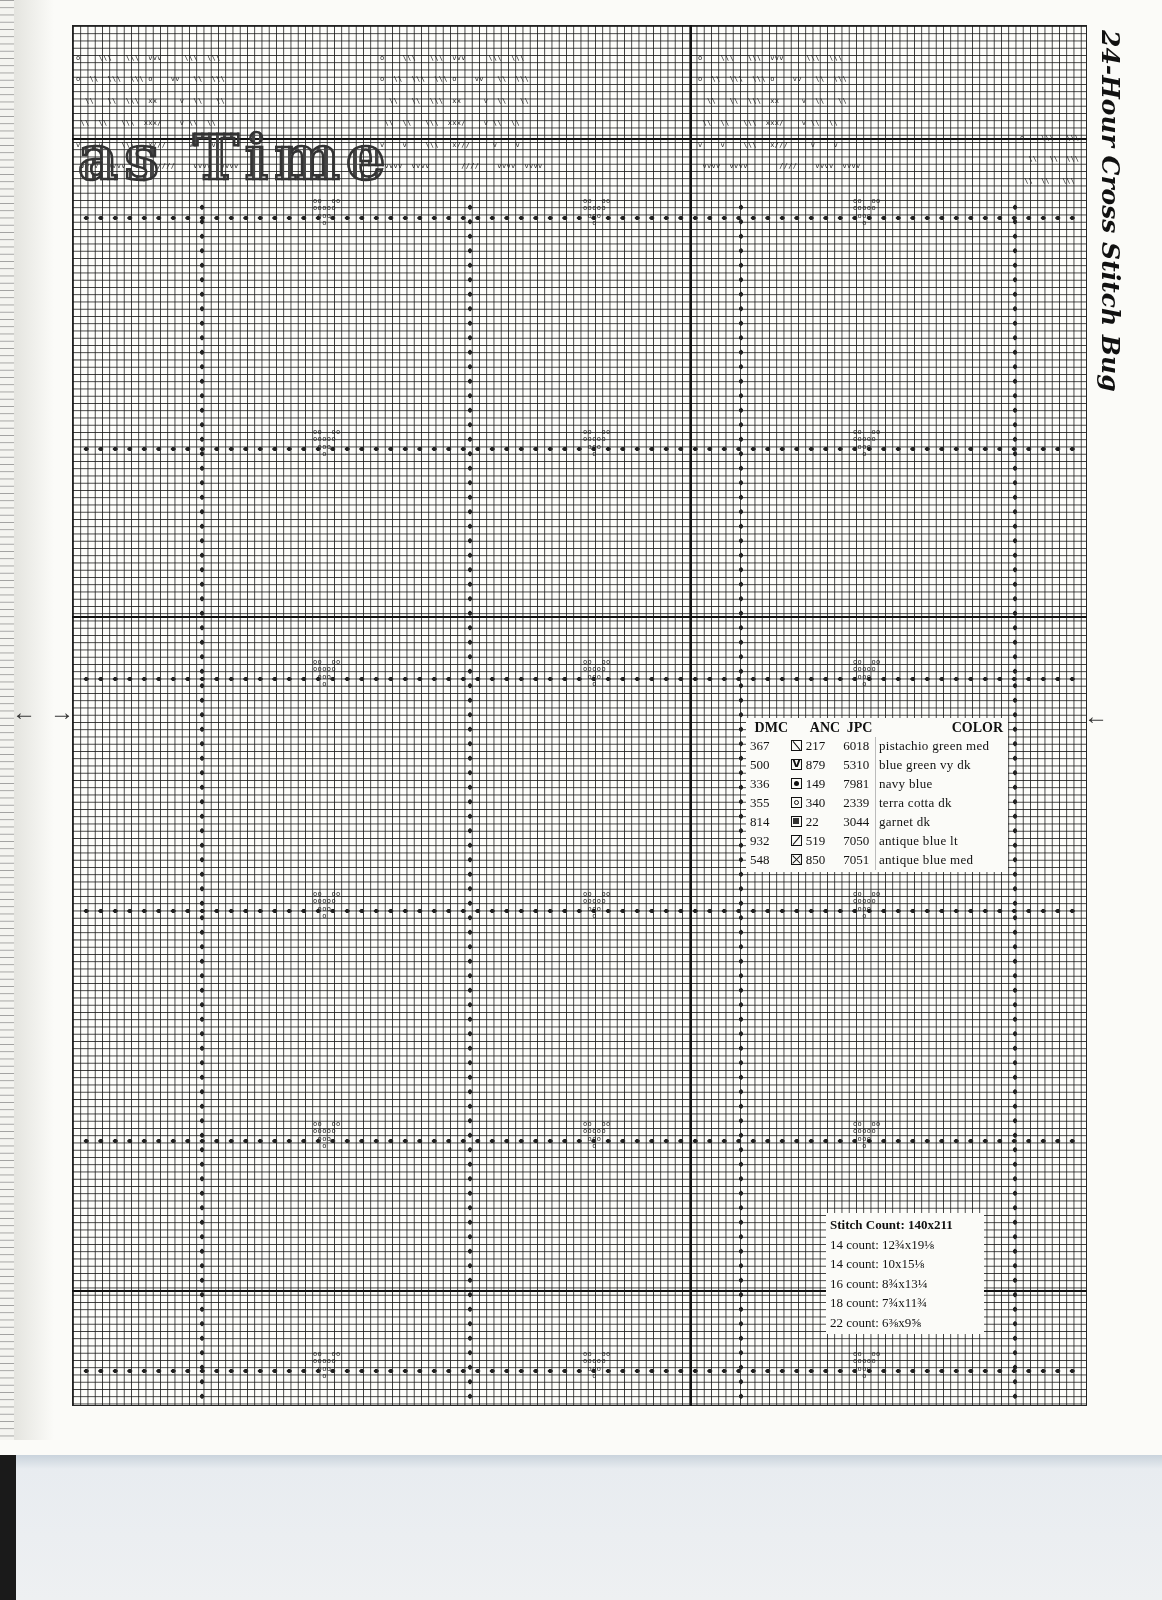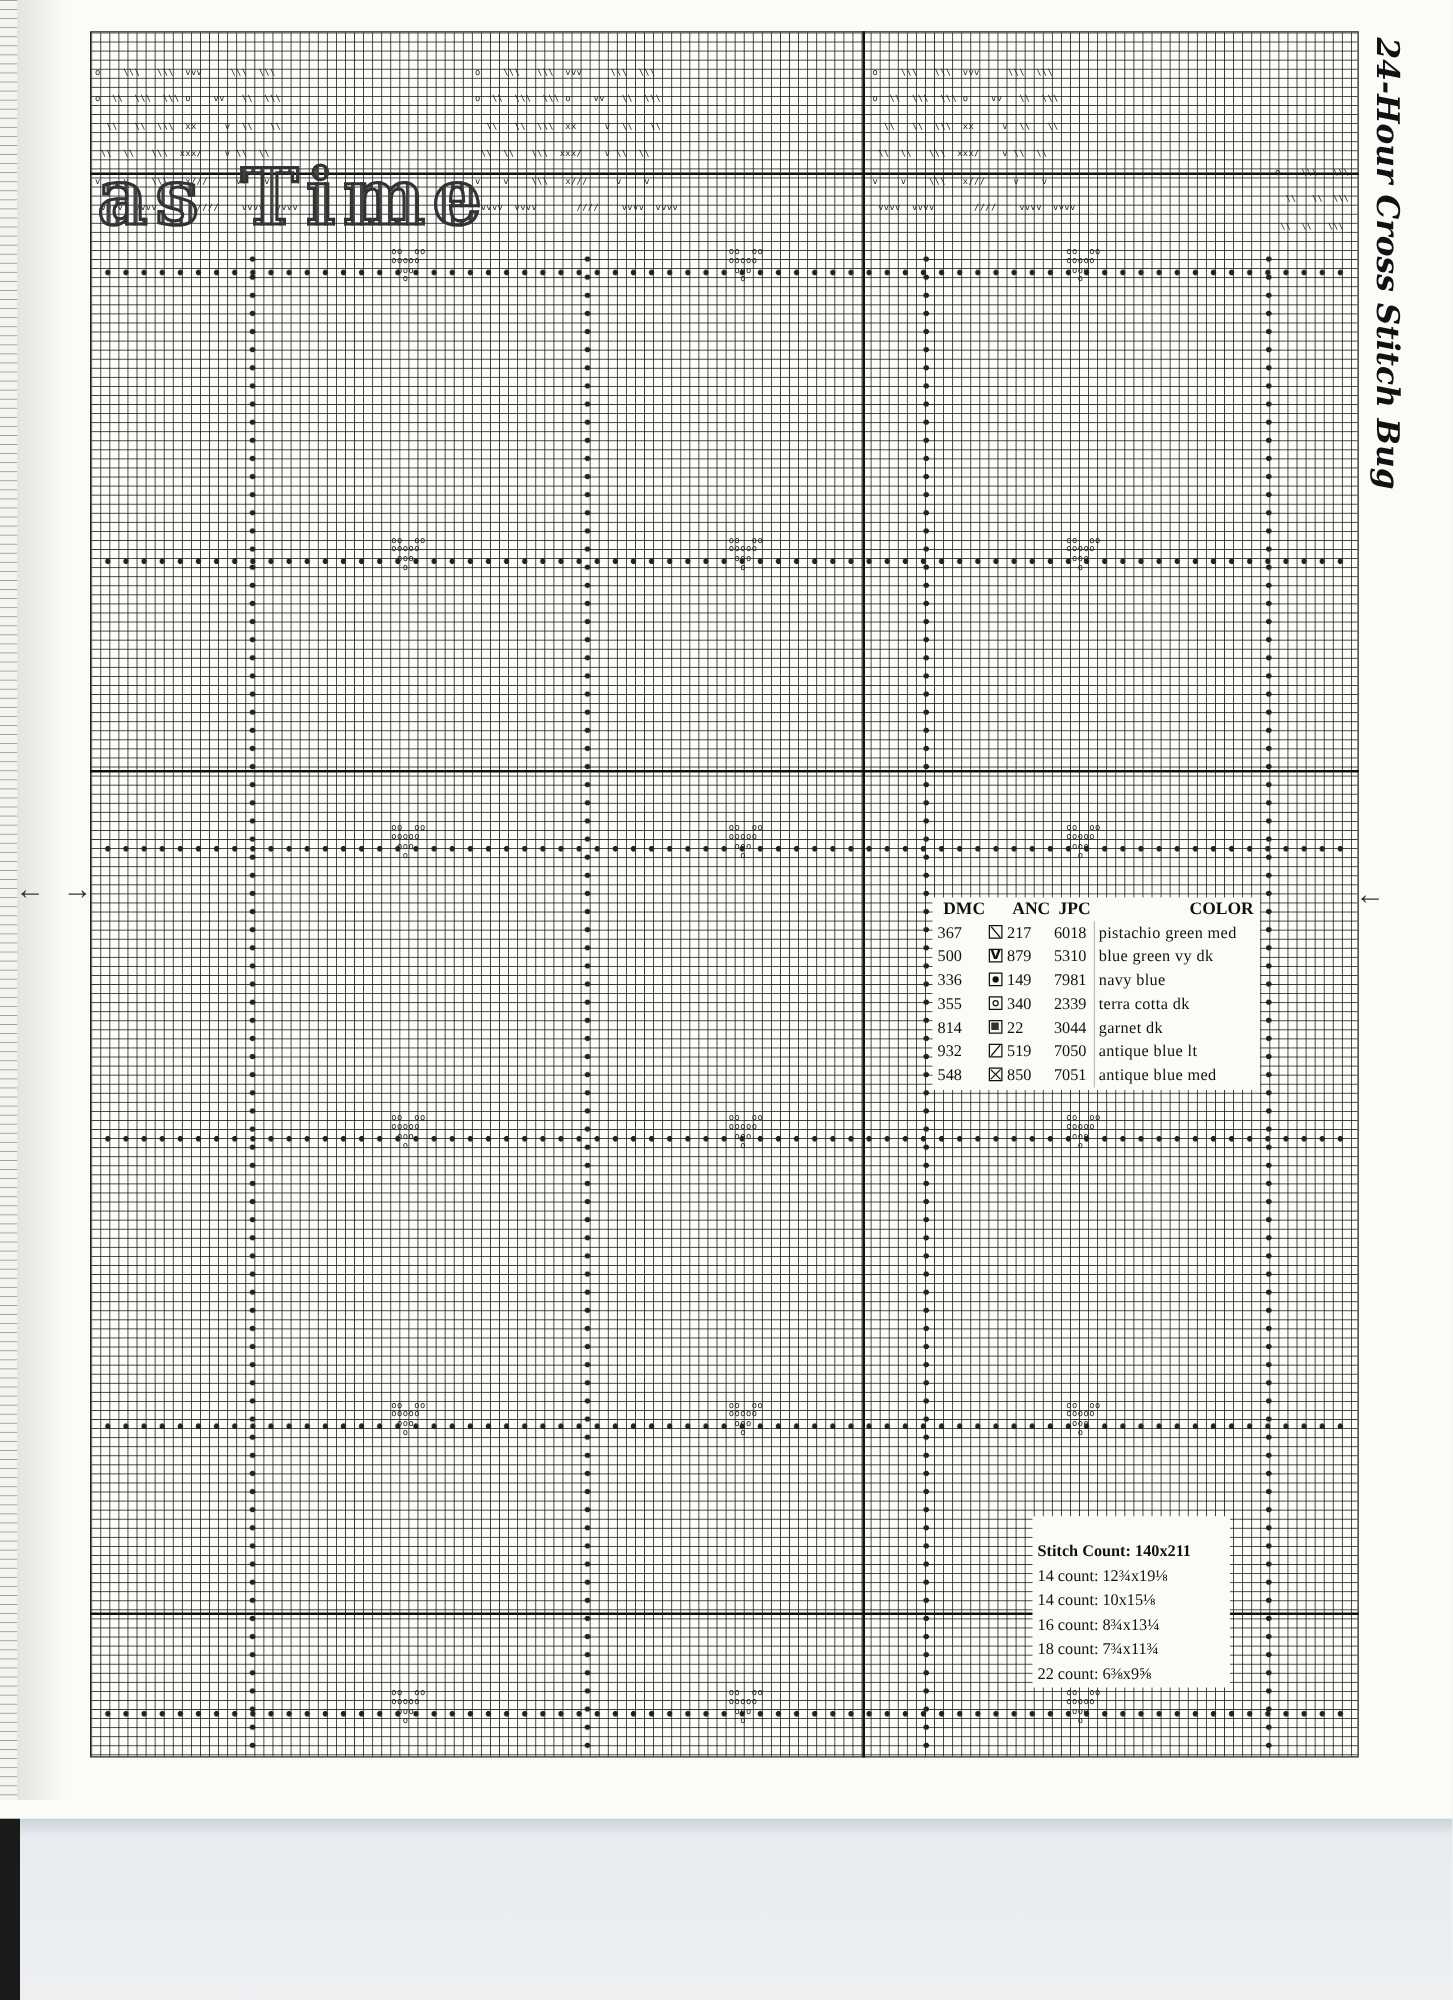--- a/index.html
+++ b/index.html
@@ -41,21 +41,21 @@
   .sym{display:inline-block;width:11px;height:11px;border:1.3px solid #111;position:relative;vertical-align:-1px;box-sizing:border-box;}
   .sym.backslash::after{content:"";position:absolute;left:4px;top:-1px;width:1.4px;height:11px;background:#111;transform:rotate(-40deg);}
   .sym.slash::after{content:"";position:absolute;left:4px;top:-1px;width:1.4px;height:11px;background:#111;transform:rotate(40deg);}
   .sym.check::after{content:"V";position:absolute;left:0;top:-3px;font-size:11px;font-family:"DejaVu Sans",sans-serif;font-weight:bold;line-height:14px;width:100%;text-align:center;}
   .sym.dot::after{content:"";position:absolute;left:1.5px;top:1.5px;width:5.5px;height:5.5px;border-radius:50%;background:#111;}
   .sym.ring::after{content:"";position:absolute;left:1.5px;top:1.5px;width:3.5px;height:3.5px;border-radius:50%;border:1.2px solid #111;}
   .sym.fill::after{content:"";position:absolute;left:1.2px;top:1.2px;width:6px;height:6px;background:#333;}
   .sym.cross::before,.sym.cross::after{content:"";position:absolute;left:4px;top:-1px;width:1.3px;height:11px;background:#111;}
   .sym.cross::before{transform:rotate(45deg);} .sym.cross::after{transform:rotate(-45deg);}
   .stitchcount{position:absolute;left:826px;top:1213px;width:158px;background:#fbfbf8;font-size:13px;color:#111;padding:2px 4px;box-sizing:border-box;line-height:19.5px;}
-  .stitchcount .hdr{font-weight:bold;margin-top:16px;}
+  .stitchcount .hdr{font-weight:bold;}
   .stitchcount .row{white-space:nowrap;}
 </style>
 </head>
 <body>
 
 <div class="page">
   <div class="gutter"></div>
   <div class="gutter-shade"></div>
 
   <span class="arrow" style="left:12px">←</span>

